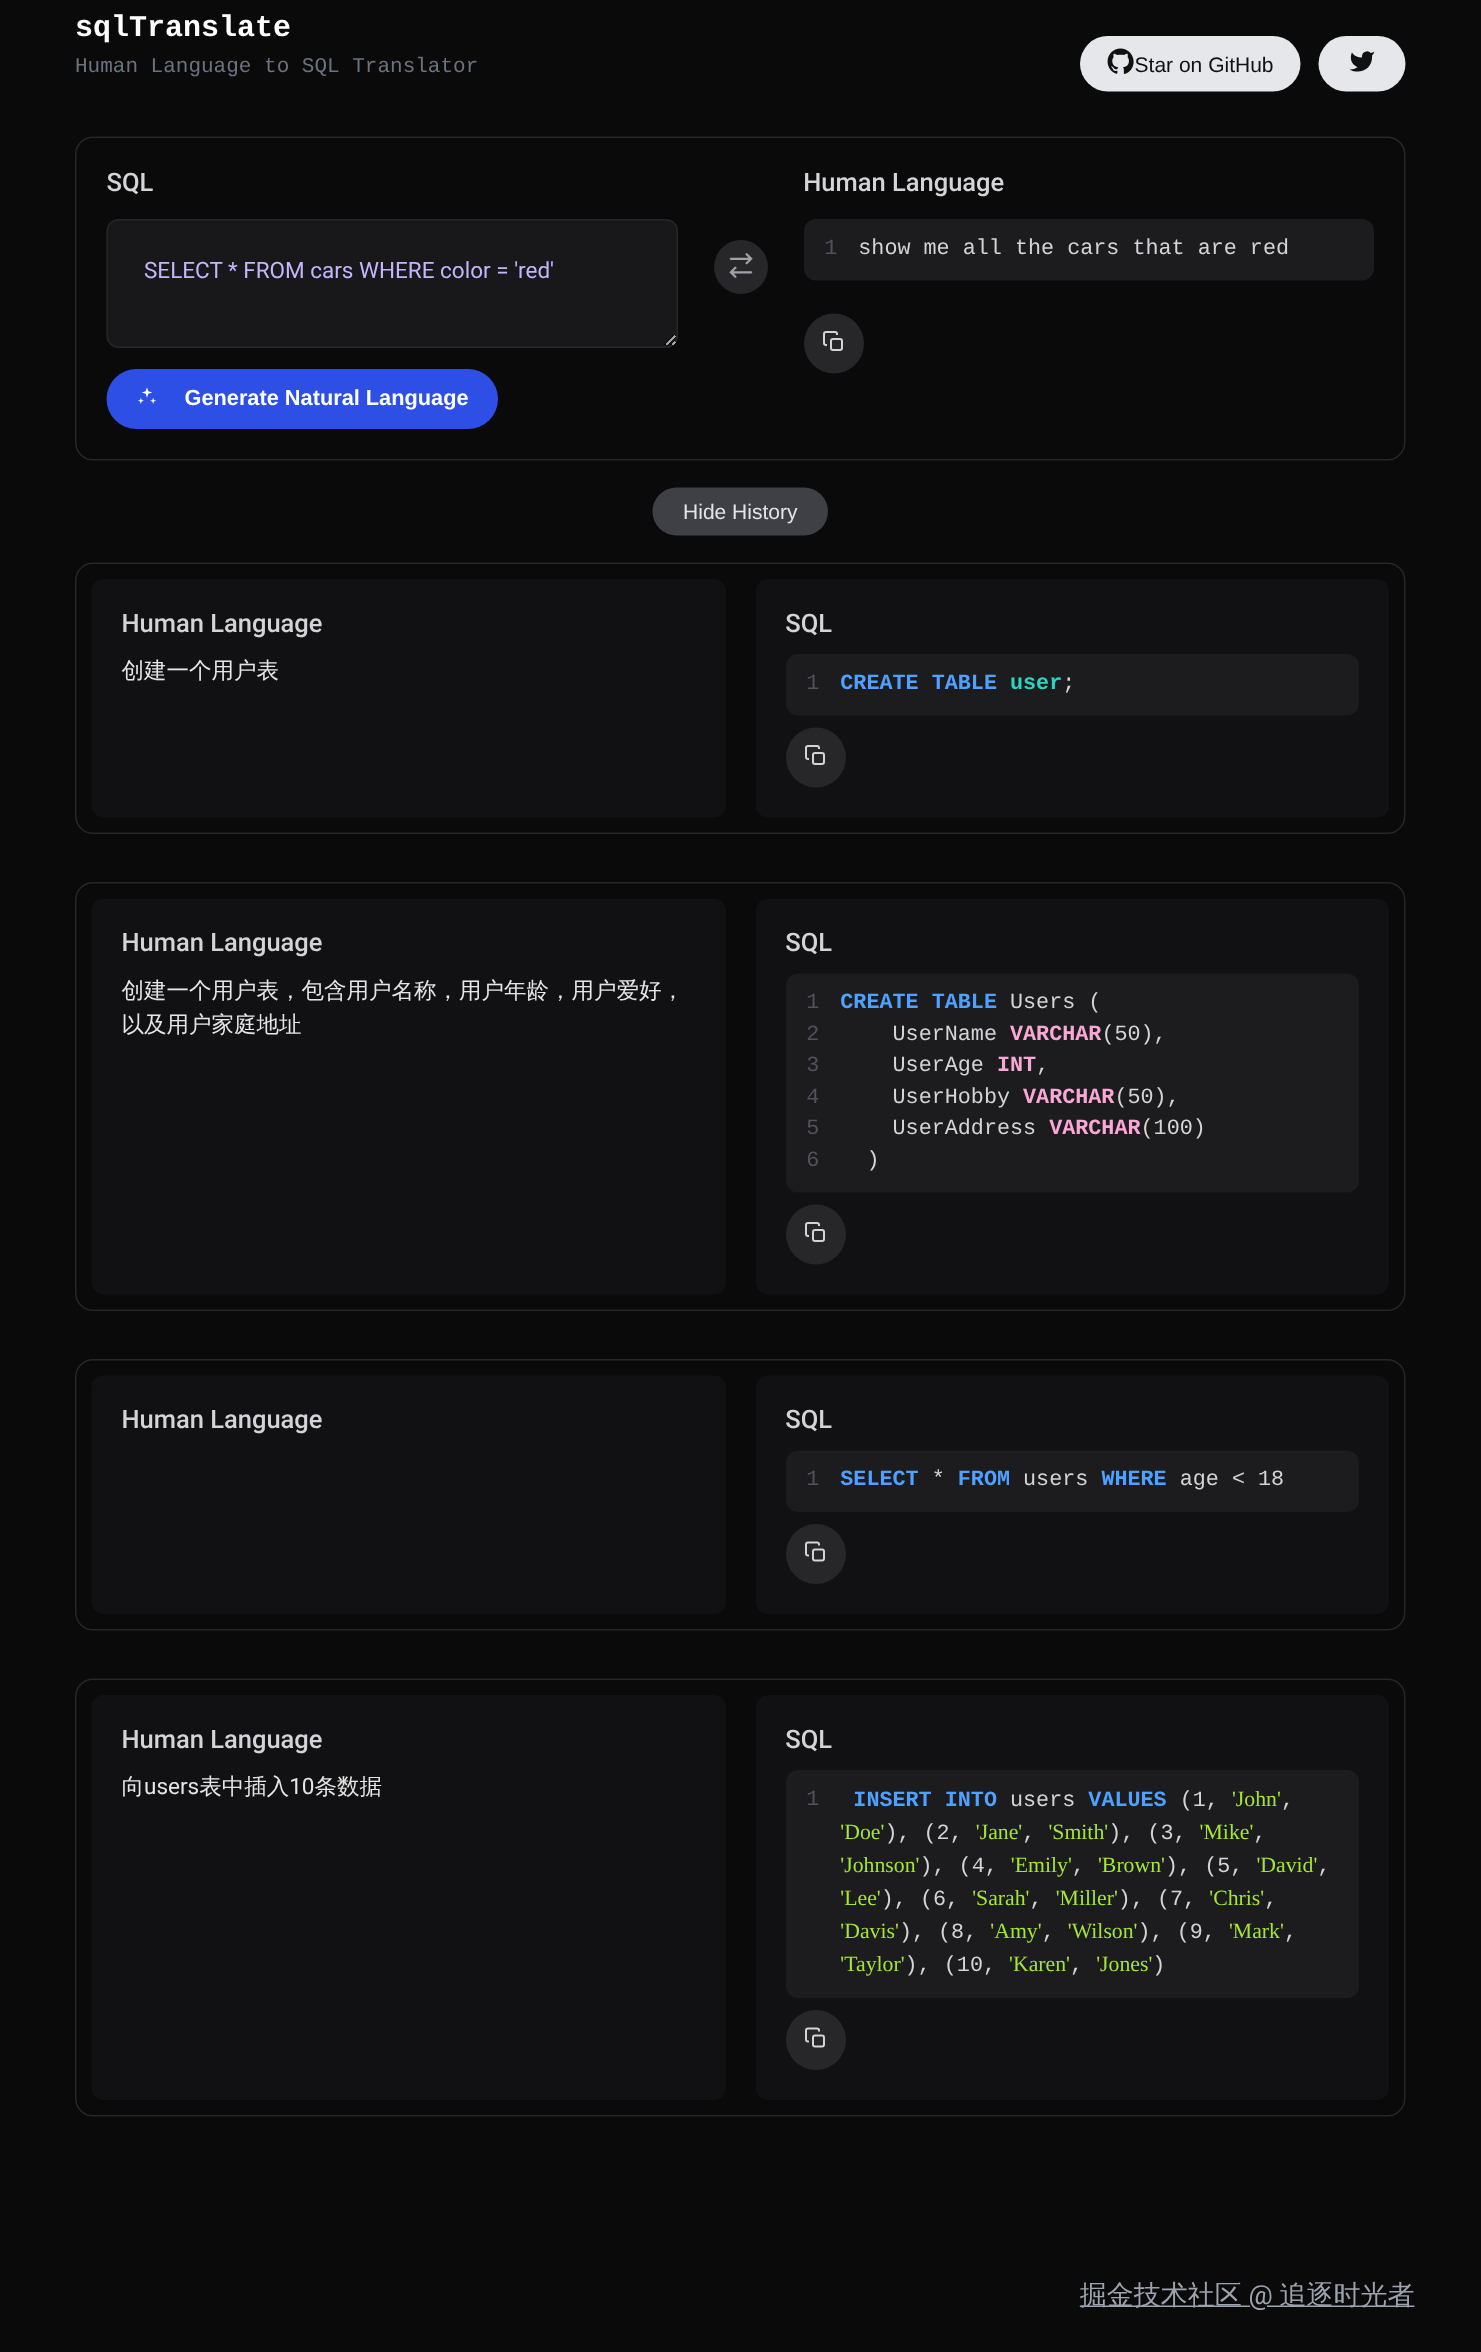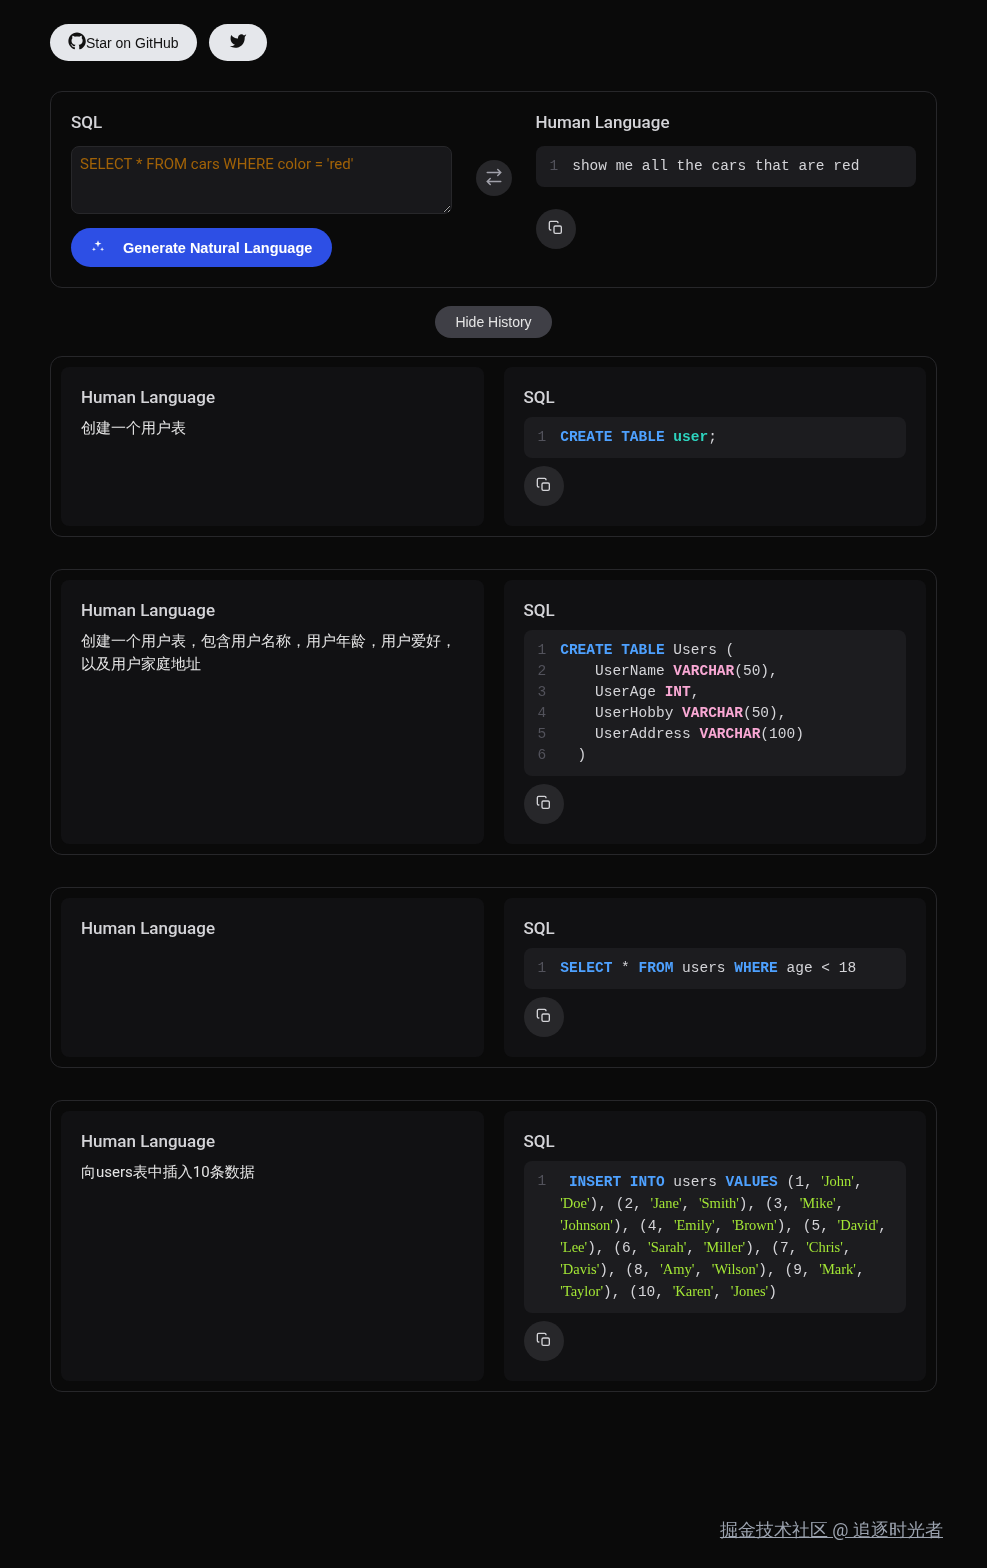--- a/index.html
+++ b/index.html
@@ -49,22 +49,22 @@
   display:flex;
   gap:24px;
   align-items:flex-start;
 }
 .col { flex:1; display:flex; flex-direction:column; gap:14px; }
 .col-title { font-size:17px; font-weight:500; color:#d4d4d8; }
 .textarea {
   background:#18181b;
   border:1px solid #27272a;
   border-radius:8px;
-  padding:8px;
-  color:#a16207;
+  padding:24px;
+  color:#c4b5fd;
   font-size:15px;
   min-height:68px;
   resize:vertical;
   font-family:inherit;
 }
 .gen-btn {
   display:inline-flex; align-items:center; gap:18px;
   background:#2d4fe5;
   color:#fff;
   border:none;
@@ -152,20 +152,24 @@
   right:44px; bottom:26px;
   color:#9ca3af;
   font-size:18px;
   text-decoration:underline;
 }
 </style>
 </head>
 <body>
 
 <div class="header">
+  <div class="title-block">
+    <h1>sqlTranslate</h1>
+    <div class="subtitle">Human Language to SQL Translator</div>
+  </div>
   <div class="header-buttons">
     <button class="pill-btn">
       <span>
         <svg viewBox="0 0 24 24" fill="#111">
             <path d="M12 .5C5.6.5.5 5.6.5 12c0 5.1 3.3 9.4 7.9 10.9.6.1.8-.3.8-.6v-2c-3.2.7-3.9-1.5-3.9-1.5-.5-1.3-1.3-1.7-1.3-1.7-1-.7.1-.7.1-.7 1.2.1 1.8 1.2 1.8 1.2 1 1.8 2.7 1.3 3.4 1 .1-.8.4-1.3.7-1.6-2.6-.3-5.3-1.3-5.3-5.7 0-1.3.5-2.3 1.2-3.1-.1-.3-.5-1.5.1-3.1 0 0 1-.3 3.2 1.2.9-.3 1.9-.4 2.9-.4s2 .1 2.9.4c2.2-1.5 3.2-1.2 3.2-1.2.6 1.6.2 2.8.1 3.1.8.8 1.2 1.8 1.2 3.1 0 4.4-2.7 5.4-5.3 5.7.4.4.8 1.1.8 2.2v3.3c0 .3.2.7.8.6 4.6-1.5 7.9-5.8 7.9-10.9C23.5 5.6 18.4.5 12 .5z"></path>
           </svg>
       </span>
       <span>Star on GitHub</span>
     </button>
     <button class="pill-btn twitter-btn">

